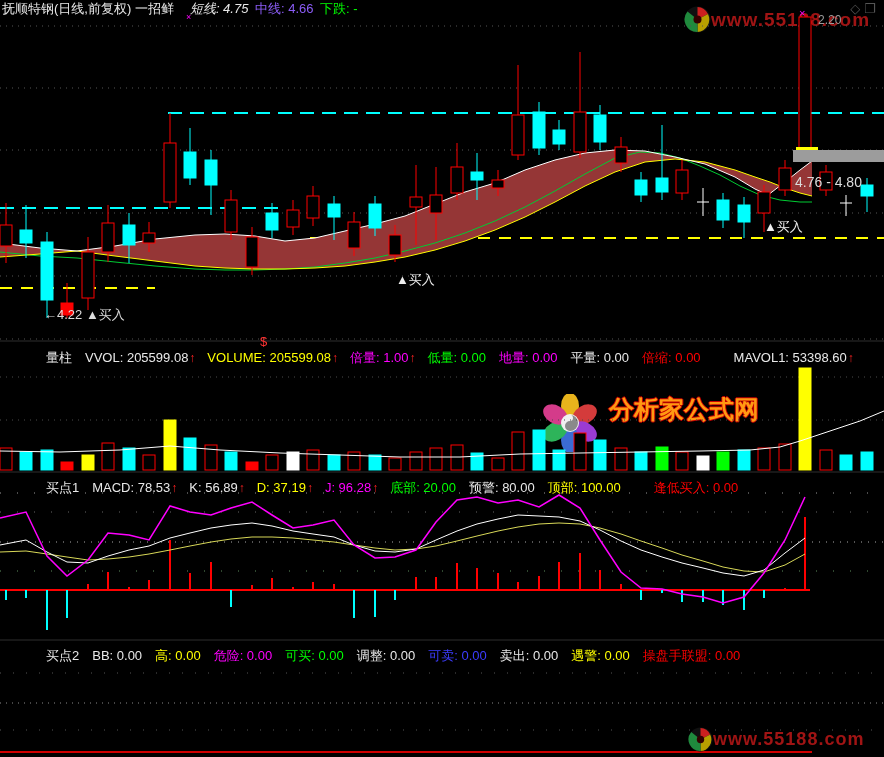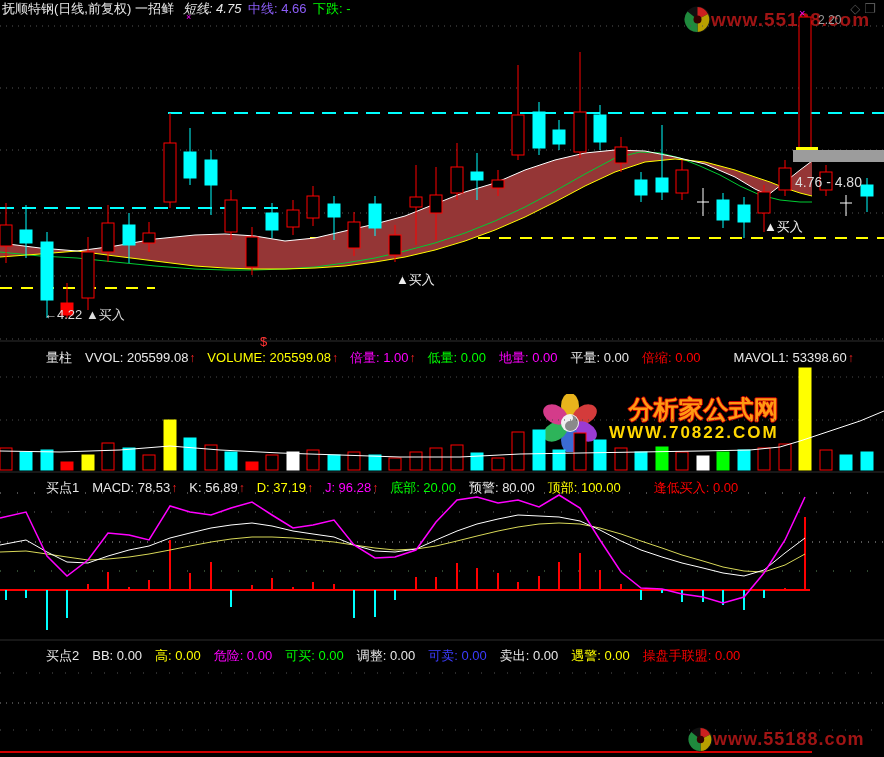--- a/index.html
+++ b/index.html
@@ -4,21 +4,21 @@
 <style>
   html,body{margin:0;padding:0;background:#000;}
   #screen{position:relative;width:884px;height:757px;background:#000;overflow:hidden;
           font-family:"Liberation Sans",sans-serif;}
   svg{position:absolute;left:0;top:0;z-index:2;}
   .hrow{position:absolute;left:10px;z-index:4;font-size:13px;white-space:nowrap;line-height:25px;margin-left:36px;}
   .hrow .fld{margin-right:13px;}
   .hrow .arr{color:#ff2222;margin-left:1px;margin-right:12px;font-size:12px;}
   #titlebar{position:absolute;left:0;top:0;width:884px;height:20px;z-index:5;font-size:13px;
             white-space:nowrap;}
-  #titlebar .stock{color:#e8e8e8;margin-left:2px;margin-right:9px;}
+  #titlebar .stock{color:#e8e8e8;margin-left:2px;margin-right:16px;}
   .lbl{position:absolute;z-index:4;line-height:1.05;pointer-events:none;}
   .sitelogo{position:absolute;z-index:1;display:flex;align-items:center;}
   .sitelogo .url{font-weight:bold;color:#a01414;letter-spacing:1px;}
   #logoTop{left:684px;top:6px;}
   #logoTop .url{font-size:19px;}
   #logoBottom{left:688px;top:727px;z-index:3;}
   #logoBottom .url{font-size:18px;}
   #watermark{position:absolute;left:541px;top:394px;z-index:1;display:flex;align-items:flex-start;text-align:right;}
   #wmtext{margin-left:10px;}
   #wmtext .l1{font-size:25px;font-weight:bold;color:#ff9912;line-height:1.2;
@@ -50,21 +50,20 @@
         <ellipse cx="43.7" cy="37.5" rx="9" ry="13" fill="#9b3bd4" transform="rotate(120 43.7 37.5)"></ellipse>
         <ellipse cx="29" cy="46" rx="9" ry="13" fill="#3b6bd4"></ellipse>
         <ellipse cx="14.3" cy="37.5" rx="9" ry="13" fill="#2db45a" transform="rotate(60 14.3 37.5)"></ellipse>
         <ellipse cx="14.3" cy="20.5" rx="9" ry="13" fill="#d43b8a" transform="rotate(120 14.3 20.5)"></ellipse>
         <circle cx="29" cy="29" r="9" fill="#f0f0f0"></circle>
         <path d="M29 21 a8 8 0 0 1 0 16 a5 5 0 0 1 0 -10 a2.5 2.5 0 0 0 0 -6z" fill="#8a8a8a"></path>
       </g>
     </svg>
     <div id="wmtext">
       <div class="l1">分析家公式网</div>
-      <div class="l2">WWW.70822.COM</div>
     </div>
   </div>
 
   <div>
     <svg id="cv" width="884" height="757">
         <line x1="0" x2="884" y1="26" y2="26" stroke="#555" stroke-dasharray="1,5"></line>
         <line x1="0" x2="884" y1="88" y2="88" stroke="#555" stroke-dasharray="1,5"></line>
         <line x1="0" x2="884" y1="150" y2="150" stroke="#555" stroke-dasharray="1,5"></line>
         <line x1="0" x2="884" y1="213" y2="213" stroke="#555" stroke-dasharray="1,5"></line>
         <line x1="0" x2="884" y1="276" y2="276" stroke="#555" stroke-dasharray="1,5"></line>

